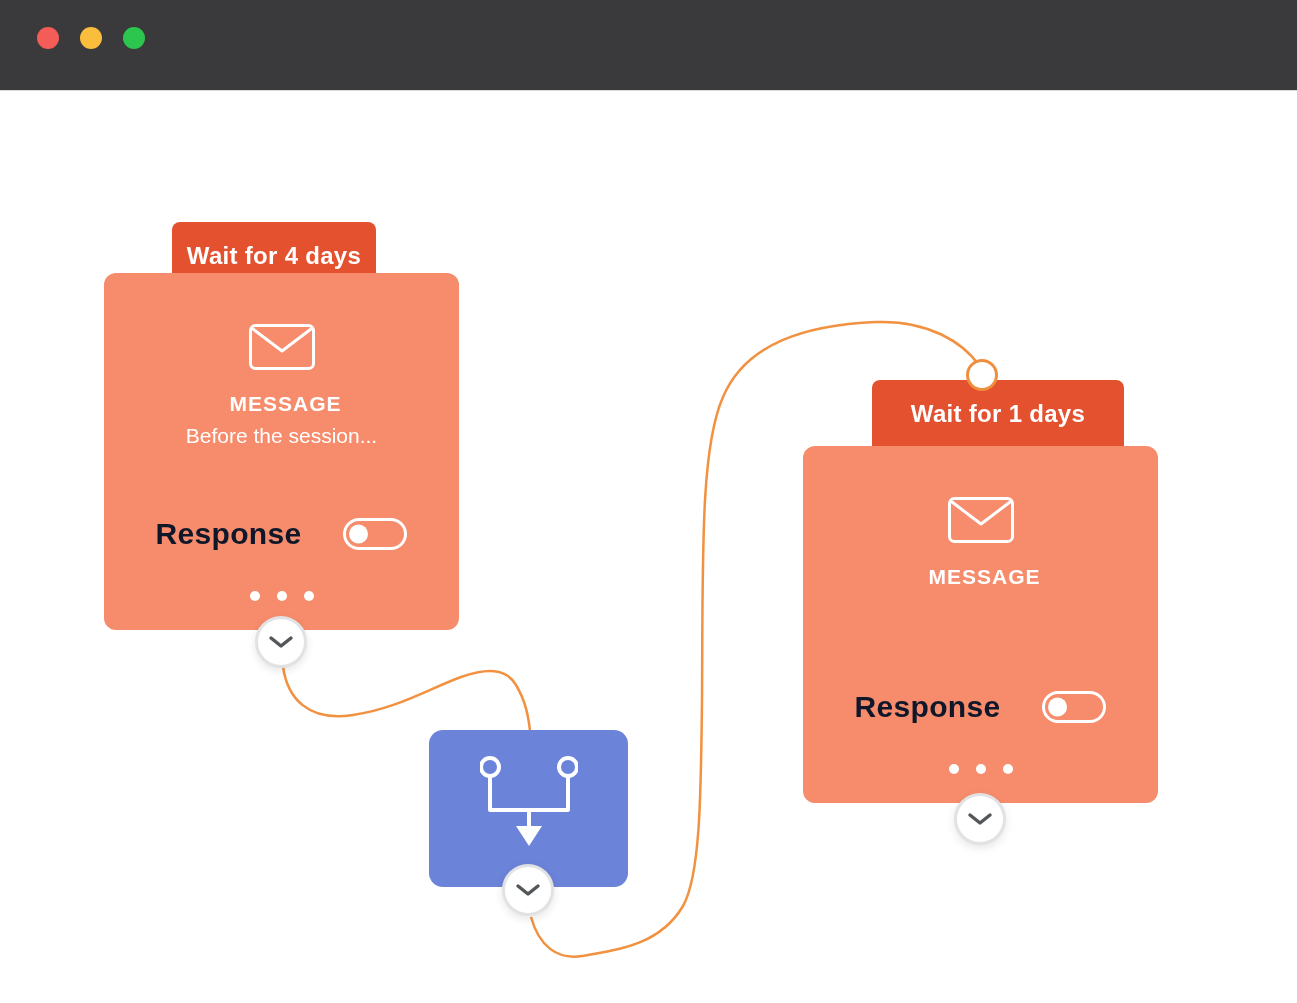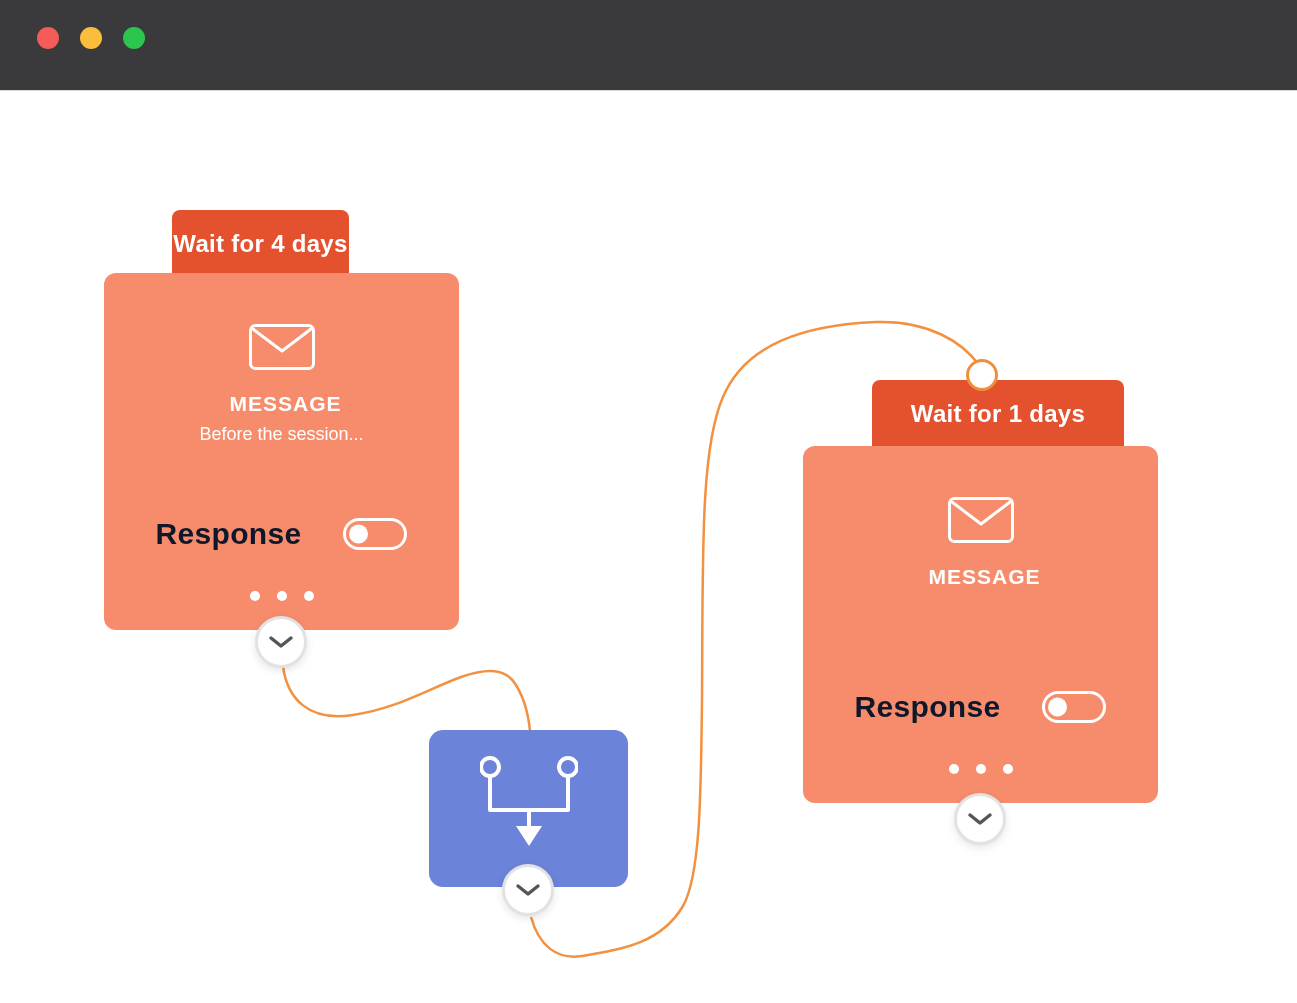--- a/index.html
+++ b/index.html
@@ -24,21 +24,21 @@
   
   .wait-tab { position:absolute; height:74px; background:#e3512f; border-radius:8px 8px 0 0;
               display:flex; align-items:flex-start; justify-content:center; }
   .wait-tab span { margin-top:20px; color:#ffffff; font-size:24px; font-weight:bold; letter-spacing:.3px; }
 
   
   .card { position:absolute; width:355px; height:357px; background:#f68c6b; border-radius:12px; }
   .env-wrap { position:absolute; left:0; right:0; top:51px; display:flex; justify-content:center; }
   .msg-type { position:absolute; left:8px; right:0; top:119px; text-align:center; color:#ffffff;
               font-size:21px; font-weight:bold; letter-spacing:1px; }
-  .msg-title { position:absolute; left:0; right:0; top:151px; text-align:center; color:#ffffff; font-size:18px; }
+  .msg-title { position:absolute; left:0; right:0; top:151px; text-align:center; color:#ffffff; font-size:21px; }
   .response-row { position:absolute; left:0; right:0; top:239px; height:44px;
                   display:flex; align-items:center; justify-content:center; gap:42px; }
   .response-label { color:#0f172a; font-size:30px; font-weight:600; letter-spacing:.3px; }
   .toggle { position:relative; width:64px; height:32px; border:3px solid #ffffff; border-radius:16px; display:inline-block; }
   .toggle .knob { position:absolute; left:3px; top:50%; transform:translateY(-50%); width:19px; height:19px;
                   border-radius:50%; background:#ffffff; }
   .dots { position:absolute; left:0; right:0; top:318px; display:flex; justify-content:center; gap:17px; }
   .dots i { width:10px; height:10px; border-radius:50%; background:#ffffff; }
 
   
@@ -48,21 +48,21 @@
 
   
   .branch-box { position:absolute; width:199px; height:157px; background:#6b83d9; border-radius:14px; }
 
   
   .endpoint { position:absolute; width:32px; height:32px; border-radius:50%; background:#ffffff;
               border:3px solid #ef8f3e; z-index:2; }
 
   
   .node1 { left:104px; top:115px; width:355px; height:480px; }
-  .node1 .wait-tab { left:68px; top:4px; width:177px; }
+  .node1 .wait-tab { left:68px; top:16px; width:204px; }
   .node1 .card { left:0; top:67px; }
   .node1 .chevron-btn { left:151px; top:410px; }
 
   .nodeB { left:429px; top:639px; width:199px; height:230px; }
   .nodeB .branch-box { left:0; top:0; }
   .nodeB .chevron-btn { left:73px; top:134px; }
   .nodeB .branch-icon { position:absolute; left:51px; top:26px; }
 
   .node2 { left:803px; top:289px; width:355px; height:480px; }
   .node2 .wait-tab { left:69px; top:0; width:252px; }

